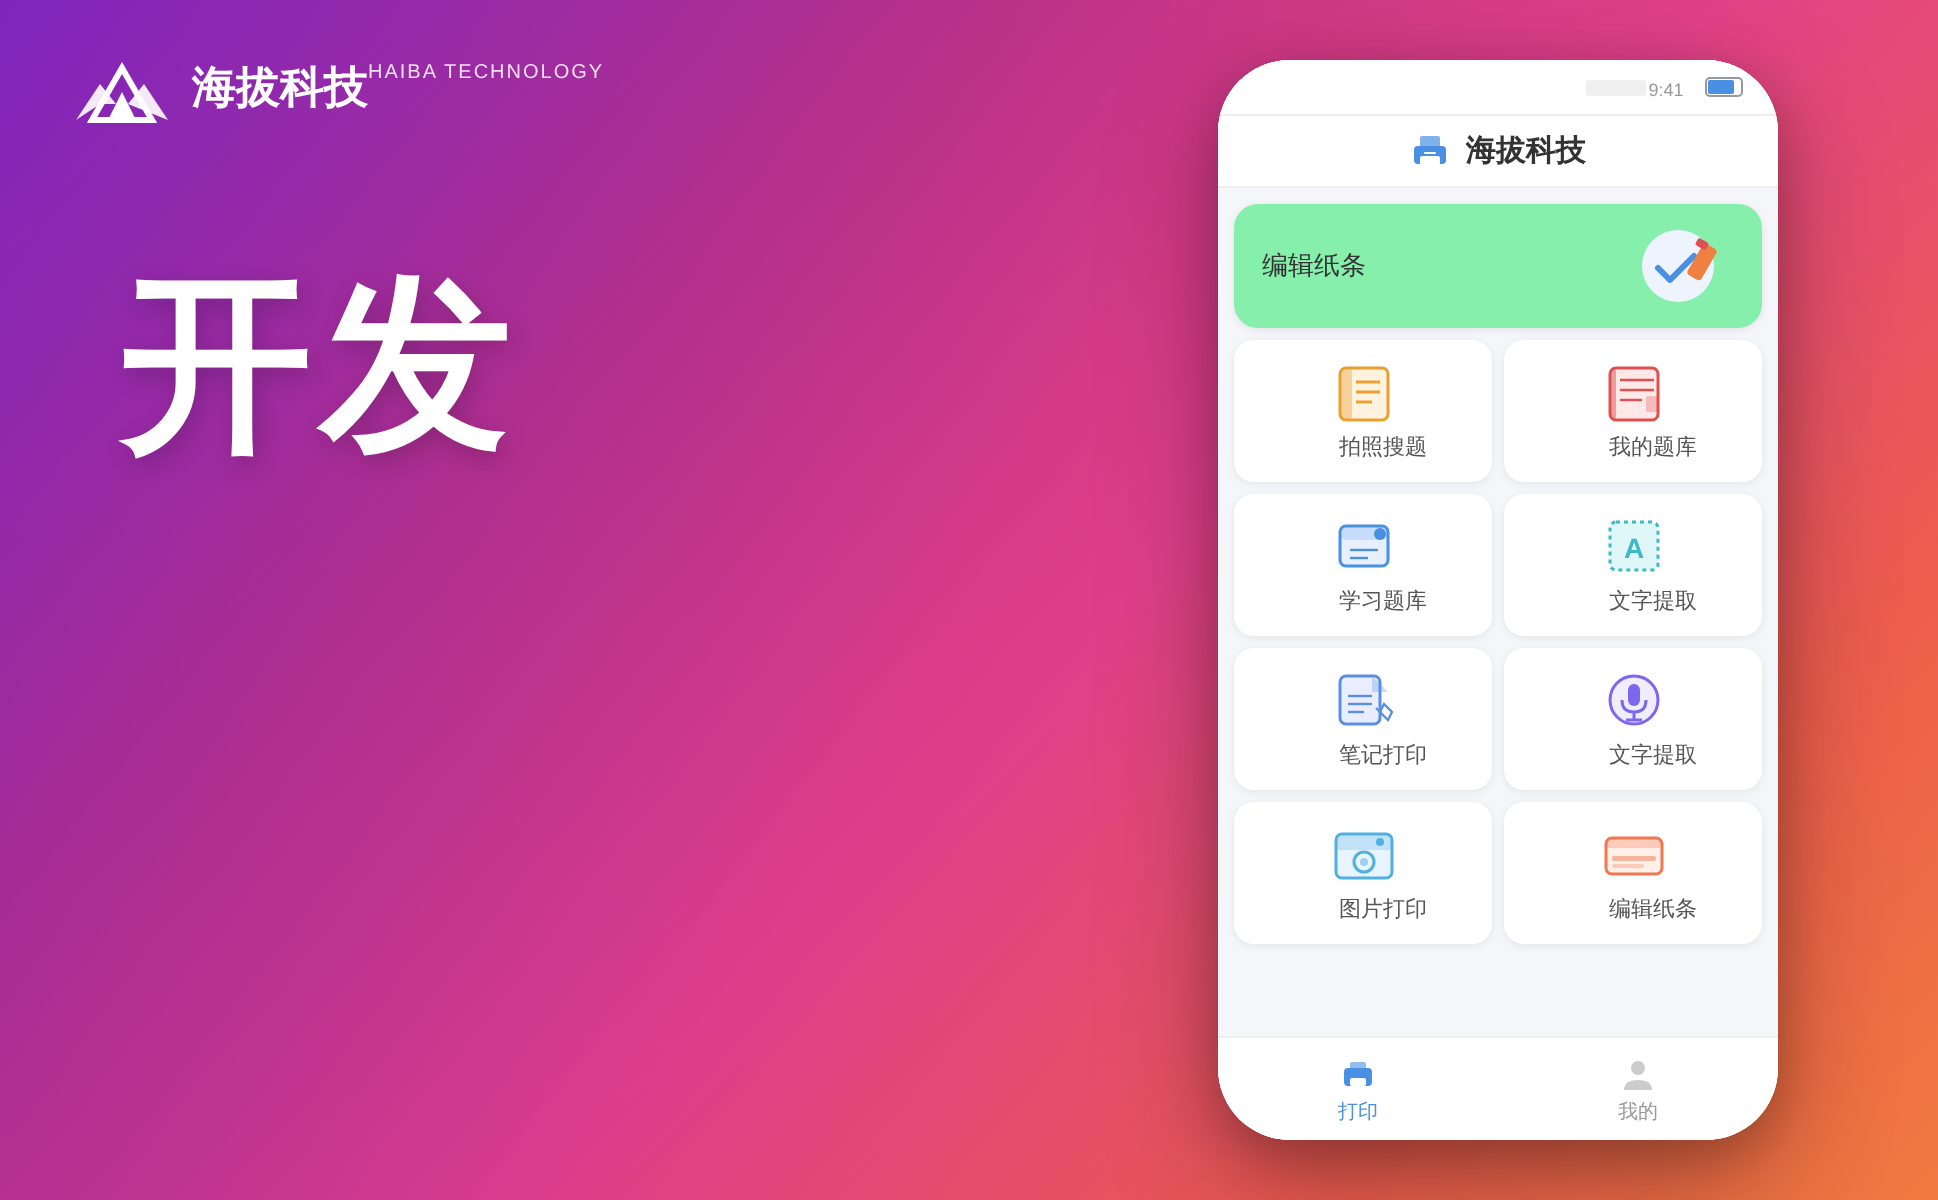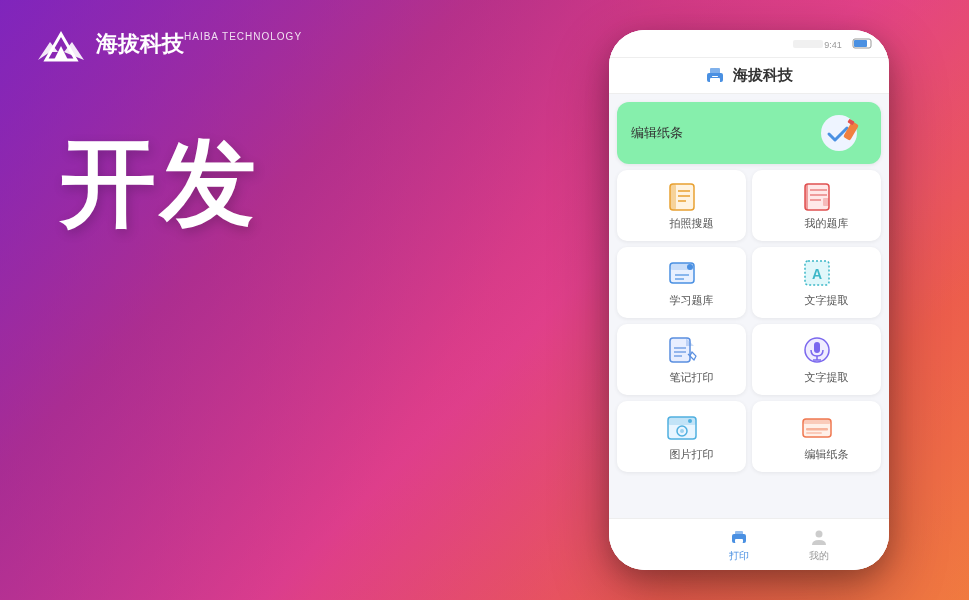--- a/index.html
+++ b/index.html
@@ -194,21 +194,20 @@
       flex-direction: column;
       align-items: center;
       justify-content: center;
       gap: 2px;
       font-size: 10px;
       color: #999;
     }
 
     .nav-item.active {
       color: #4A90E2;
-      align-items: flex-end;
     }
 
     .nav-icon {
       width: 20px;
       height: 20px;
     }
   </style>
 </head>
 <body>
 

